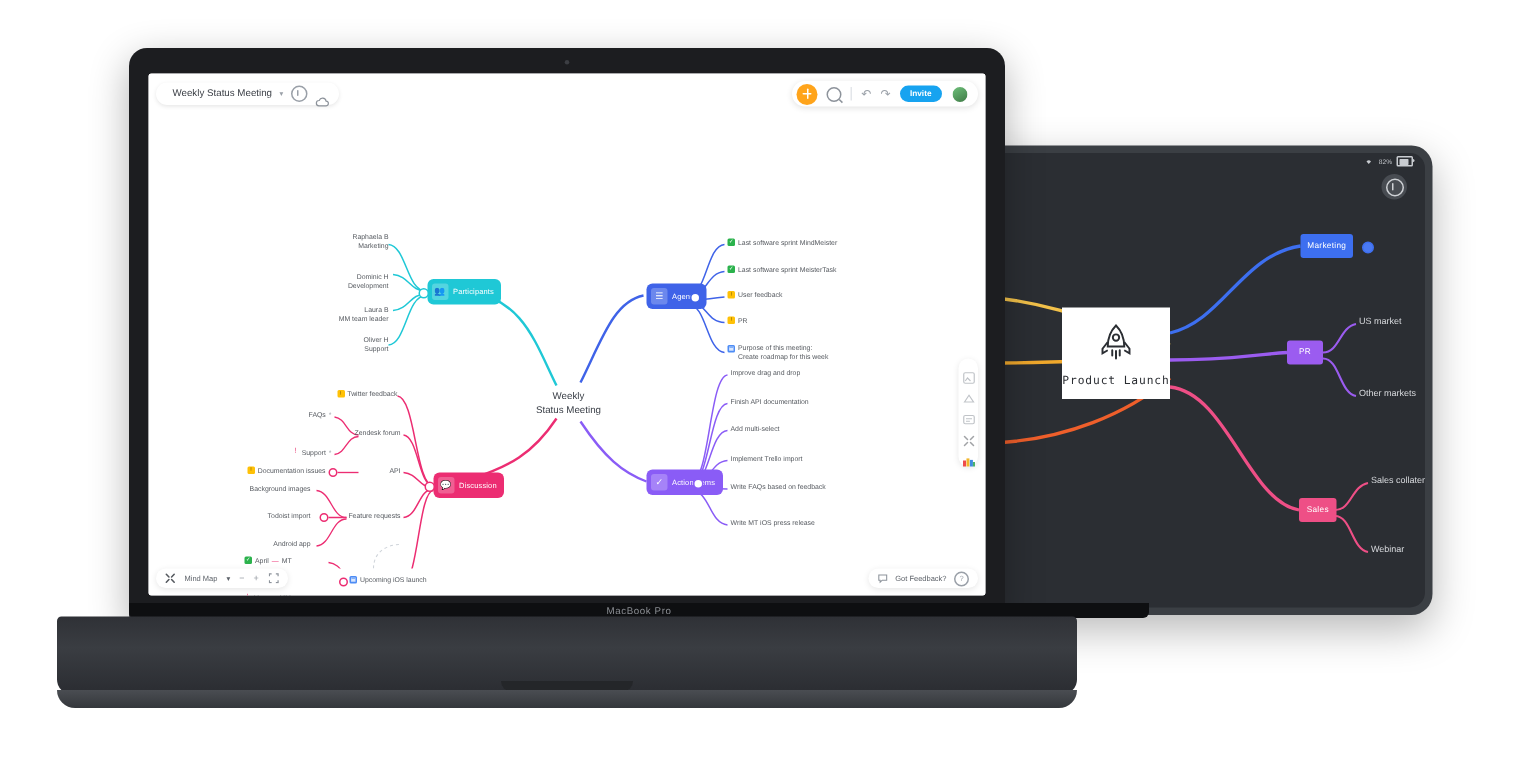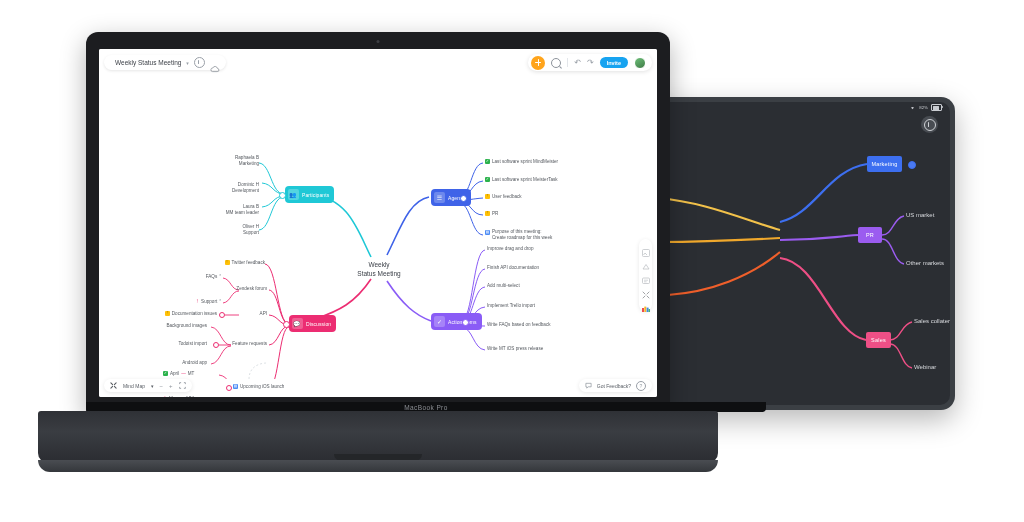--- a/index.html
+++ b/index.html
@@ -144,20 +144,30 @@
         <path d="M232 133 C 243 133, 243 116, 254 114" stroke="#9b5cf0" stroke-width="1.4" fill="none"></path>
         <path d="M232 137 C 243 137, 243 160, 254 162" stroke="#9b5cf0" stroke-width="1.4" fill="none"></path>
 
         <path d="M130 156 C 168 160, 182 232, 216 238" stroke="#ee4f86" stroke-width="2.2" fill="none"></path>
         <path d="M240 238 C 251 238, 251 222, 262 220" stroke="#ee4f86" stroke-width="1.4" fill="none"></path>
         <path d="M240 242 C 251 242, 251 264, 262 266" stroke="#ee4f86" stroke-width="1.4" fill="none"></path>
       </svg>
 
       <div class="t-node" style="left:0px;top:186px;width:10px;height:14px;background:#ef4423;"></div>
 
+      <div class="t-root">
+        <svg width="30" height="30" viewBox="0 0 30 30">
+          <path d="M15 3 C19 7 20.5 12 20.5 17 L9.5 17 C9.5 12 11 7 15 3 Z" fill="none" stroke="#2b2e33" stroke-width="1.3"></path>
+          <circle cx="15" cy="11" r="2.1" fill="none" stroke="#2b2e33" stroke-width="1.3"></circle>
+          <path d="M9.5 14 L6 18.5 L6 21.5 L9.5 19.5" fill="none" stroke="#2b2e33" stroke-width="1.3"></path>
+          <path d="M20.5 14 L24 18.5 L24 21.5 L20.5 19.5" fill="none" stroke="#2b2e33" stroke-width="1.3"></path>
+          <path d="M12.5 19.5 L12.5 23 M15 20 L15 25 M17.5 19.5 L17.5 23" stroke="#2b2e33" stroke-width="1.3" stroke-linecap="round"></path>
+        </svg>
+        <span class="t-root-text">Product Launch</span>
+      </div>
 
       <div class="t-node" style="left:217px;top:54px;width:35px;height:16px;background:#3d6ff0;">
         <span>Marketing</span>
       </div>
       <div class="t-dot" style="left:258px;top:59px;border-color:#3d6ff0;background:#4a79f2;"></div>
 
       <div class="t-node" style="left:208px;top:125px;width:24px;height:16px;background:#9b5cf0;">
         <span>PR</span>
       </div>
       <div class="t-label" style="left:256px;top:110px;">US market</div>

